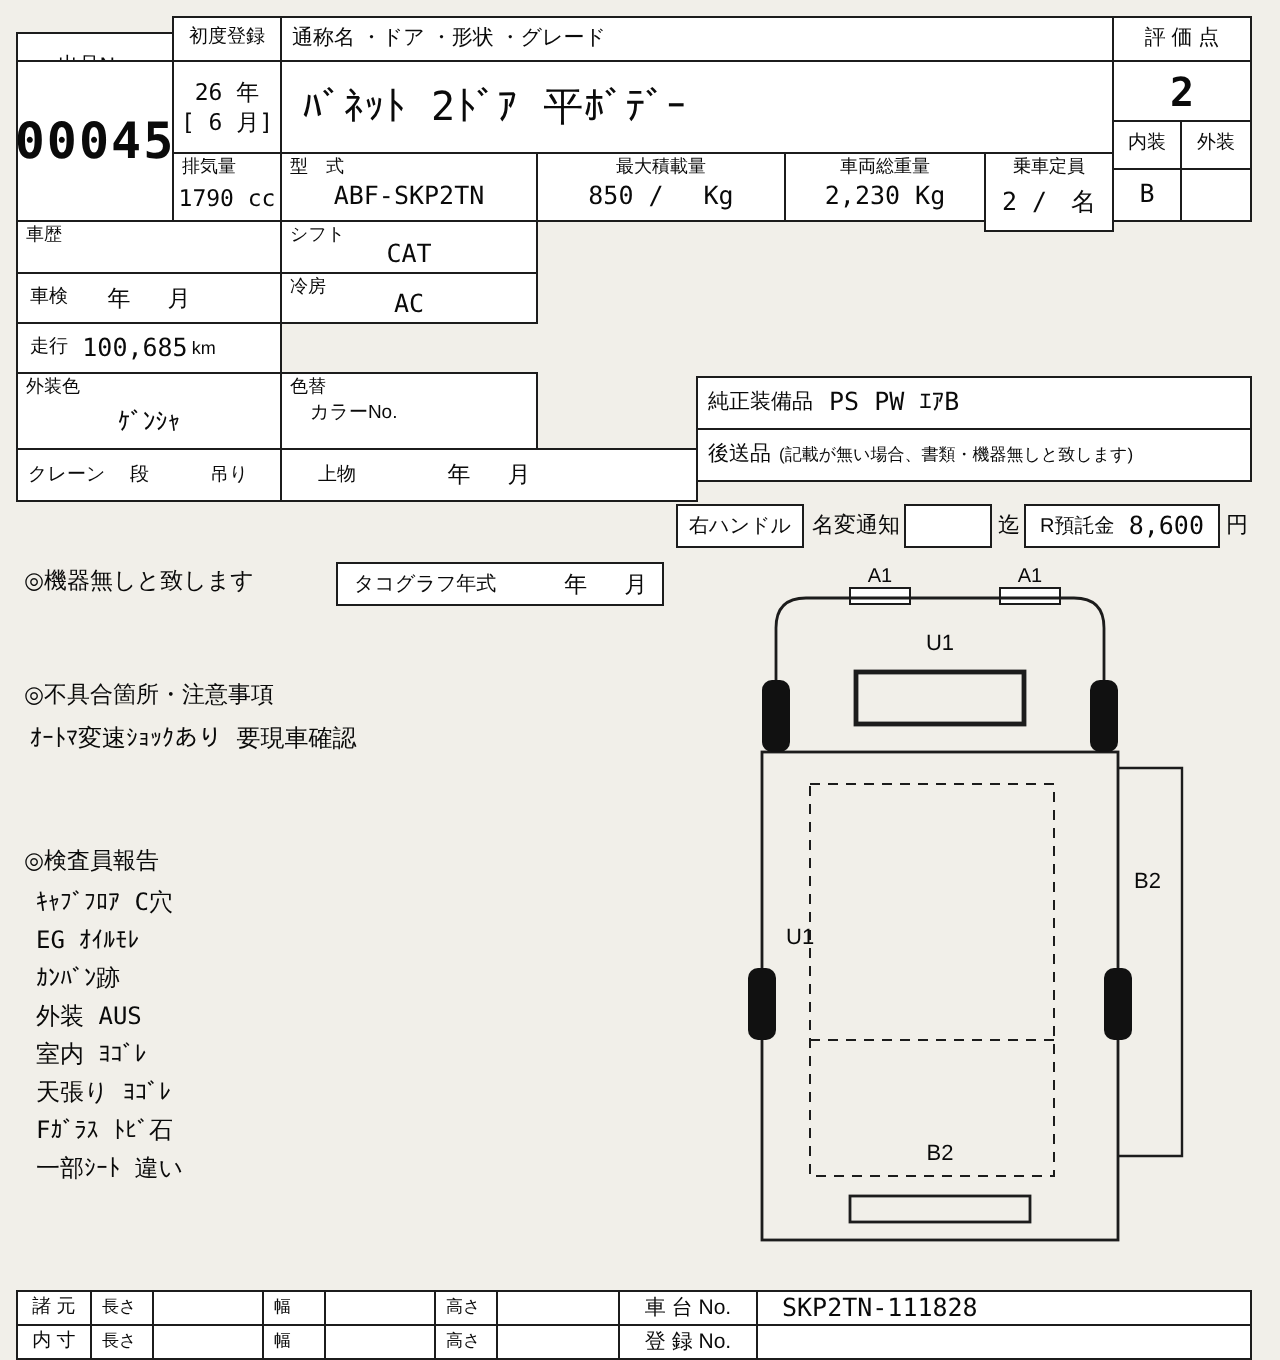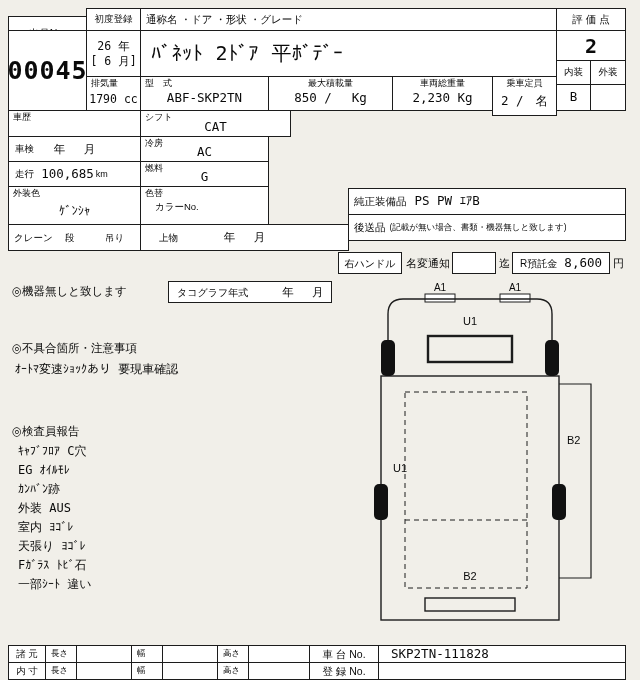--- a/index.html
+++ b/index.html
@@ -86,40 +86,36 @@
   <div class="bx" style="left:556px;top:84px;width:35px;height:27px">
     <span class="val">B</span>
   </div>
   <div class="bx" style="left:590px;top:84px;width:36px;height:27px">
     <span class="val"></span>
   </div>
 
   <div class="bx" style="left:8px;top:110px;width:133px;height:27px">
     <span class="corner">車歴</span>
   </div>
-  <div class="bx" style="left:140px;top:110px;width:151px;height:27px;padding-top:7px">
+  <div class="bx" style="left:140px;top:110px;width:129px;height:27px;padding-top:7px">
     <span class="corner">シフト</span>
     <span class="val">CAT</span>
   </div>
   <div class="bx" style="left:8px;top:136px;width:133px;height:26px">
     <span class="abs sm" style="left:6px">車検</span>
     <span class="val2">年　 月</span>
   </div>
   <div class="bx" style="left:140px;top:136px;width:129px;height:26px;padding-top:6px">
     <span class="corner">冷房</span>
     <span class="val">AC</span>
   </div>
   <div class="bx" style="left:8px;top:161px;width:133px;height:26px">
     <span class="abs sm" style="left:6px">走行</span>
     <span class="val">100,685</span>
     <span class="unit">km</span>
-  </div>
-  <div class="bx" style="left:140px;top:161px;width:129px;height:26px;padding-top:6px">
-    <span class="corner">燃料</span>
-    <span class="val">G</span>
   </div>
   <div class="bx" style="left:8px;top:186px;width:133px;height:39px;padding-top:12px">
     <span class="corner">外装色</span>
     <span class="val">ｹﾞﾝｼｬ</span>
   </div>
   <div class="bx" style="left:140px;top:186px;width:129px;height:39px">
     <span class="corner">色替</span>
     <span class="abs sm" style="left:14px;top:15px">カラーNo.</span>
   </div>
   <div class="bx" style="left:8px;top:224px;width:133px;height:27px">

